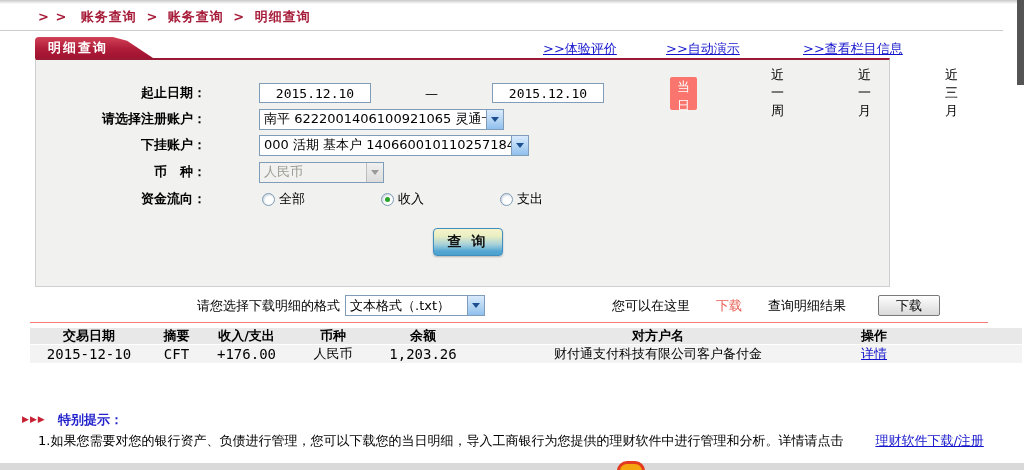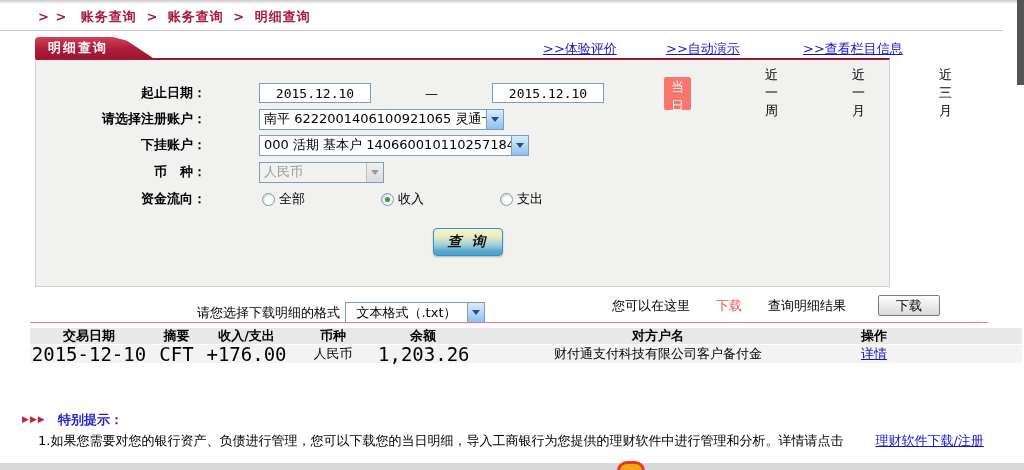--- a/index.html
+++ b/index.html
@@ -29,21 +29,21 @@
   .panel { position:absolute; left:35px; top:58px; width:855px; height:229px;
     background:#f1f1f0; border:1px solid #cfcfcf; border-top:2px solid #9a1a33; }
 
   .frow { position:absolute; left:0; width:100%; height:22px; display:flex; align-items:center;gap:48px; }
   .flabel { width:170px; text-align:right; font-weight:bold; white-space:pre; flex:0 0 170px; }
   .r1 { top:22px; } .r2 { top:48px; } .r3 { top:74px; } .r4 { top:101px; } .r5 { top:128px; }
 
   .dateinput { width:112px; height:20px; border:1px solid #7f9db9; background:#fff; text-align:center;
     font-family:"DejaVu Sans Mono","Liberation Mono",monospace; font-size:13px; margin-left:5px; }
   .dash { margin:0 6px; }
-  .chip { margin-left:12px; height:33px; line-height:19px; padding:0 7px; background:#f9756d; color:#fff;
+  .chip { margin-left:18px; height:33px; line-height:19px; padding:0 7px; background:#f9756d; color:#fff;
     border-radius:2px; cursor:pointer; }
   .qrange { margin-left:26px; cursor:pointer; }
 
   .combo { height:21px; margin-left:5px; border:1px solid #7f9db9; background:#fff; display:flex;
     align-items:center; cursor:pointer; }
   .combo .ctext { flex:1; padding:0 4px; white-space:nowrap; overflow:hidden; }
   .combo .cbtn { width:17px; height:19px; margin:0; border-left:1px solid #7f9db9;
     background:linear-gradient(180deg,#d9eafc 0%,#b0d2f2 60%,#8fbfee 100%);
     display:flex; align-items:center; justify-content:center; }
   .combo .arrow { width:0; height:0; border-left:4px solid transparent; border-right:4px solid transparent;
@@ -59,39 +59,39 @@
     display:inline-flex; align-items:center; justify-content:center; margin-right:4px; cursor:pointer;
     box-shadow:inset 1px 1px 2px rgba(120,140,160,.4); }
   .radio .dot { width:5px; height:5px; border-radius:50%; background:transparent; }
   .radio.checked .dot { background:#27a427; }
   .ropt { display:flex; align-items:center; margin-right:28px; cursor:pointer; }
   .r5 .ropt:first-of-type { margin-left:8px; }
 
   .querybtn { position:absolute; left:397px; top:168px; width:70px; height:28px;
     border:1px solid #3f8fc0; border-radius:4px; color:#111; font-weight:bold; font-size:14px;
     background:linear-gradient(180deg,#f7f3cb 0%,#e9eec2 28%,#a5d0da 60%,#54a7d3 85%,#4aa0cc 100%);
-    box-shadow:0 1px 2px rgba(0,0,0,.25); cursor:pointer; letter-spacing:3px;font-style:italic; }
+    box-shadow:0 1px 2px rgba(0,0,0,.25); cursor:pointer; letter-spacing:3px; }
 
   .dlrow { position:absolute; left:0; top:295px; width:1024px; height:22px; }
-  .fmtgroup { position:absolute; left:197px; top:7px; display:flex; align-items:center;text-align:center; }
+  .fmtgroup { position:absolute; left:197px; top:0; display:flex; align-items:center; }
   .hintgroup { position:absolute; left:612px; top:0; display:flex; align-items:center;gap:26px; }
   .red-inline { color:#e85a50; }
   .dlbtn { margin-left:6px; width:62px; height:21px; border:1px solid #7a7a7a; border-radius:2px;
     background:linear-gradient(180deg,#fefefe,#d9d9d9); font-size:13px; cursor:pointer; }
 
   .redline { position:absolute; left:30px; top:322px; width:958px; height:1px; background:#f87a72; }
 
   .table { position:absolute; left:30px; top:328px; width:992px; }
   .trow { display:flex; align-items:center; }
   .thead { background:#e8e8e8; height:16px; font-weight:bold; }
   .tdata { background:#f3f3f3; height:18px; margin-top:1px; }
   .c { text-align:center; white-space:nowrap; overflow:hidden; }
   .c0 { width:118px; } .c1 { width:57px; } .c2 { width:83px; } .c3 { width:90px; }
   .c4 { width:90px; } .c5 { width:380px; } .c6 { width:52px; } .cfill { flex:1; }
-  .mono { font-family:"DejaVu Sans Mono","Liberation Mono",monospace; font-size:19px; }
+  .mono { font-family:"DejaVu Sans Mono","Liberation Mono",monospace; font-size:14px; }
   .amt-in { color:#000000; }
   .detail-link { color:#1414cc; text-decoration:underline; cursor:pointer; }
 
   .notice-arrows { position:absolute; left:22px; top:414px; color:#c62233; font-size:9px; letter-spacing:1px; }
   .notice-title { position:absolute; left:58px; top:411px; color:#2222cc; font-weight:bold; }
   .notice-para { position:absolute; left:22px; top:432px; width:992px; line-height:18px;
     text-indent:16px; word-break:break-all; }
   .notice-para a { color:#1414cc; text-decoration:underline; cursor:pointer;padding-left:32px; }
 
   .bottom-strip { position:absolute; left:0; top:463px; width:1024px; height:7px; background:#d9d9d9; }

